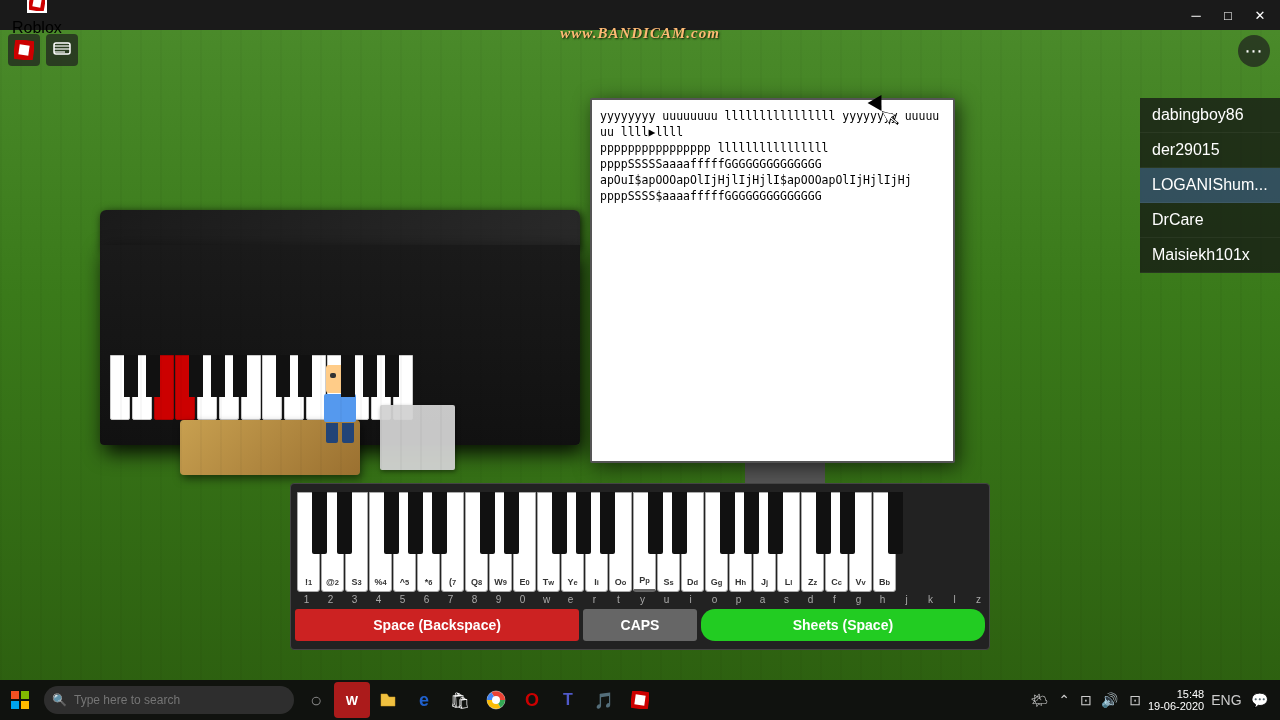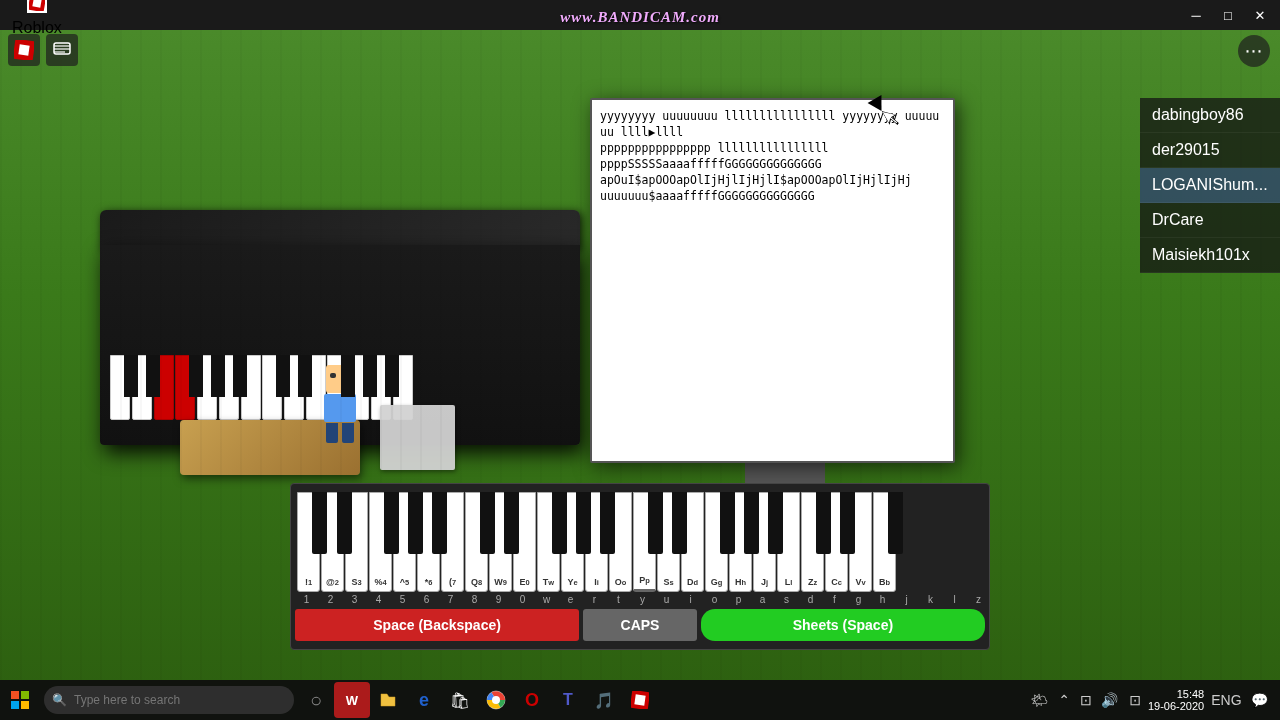--- a/index.html
+++ b/index.html
@@ -8,28 +8,28 @@
       height: 720px;
       overflow: hidden;
       font-family: 'Segoe UI', Arial, sans-serif;
       position: relative;
       background: #2d5a1b;
     }
 
     
     #bandicam-watermark {
       position: absolute;
-      top: 8px;
+      top: 24px;
       left: 50%;
       transform: translateX(-50%);
       z-index: 1000;
       font-family: Arial, sans-serif;
       font-size: 16px;
       font-weight: bold;
-      color: #f0abfc;
+      color: #fdba74;
       letter-spacing: 1px;
       text-shadow: 1px 1px 2px rgba(0,0,0,0.8);
       pointer-events: none;
     }
 
     
     #title-bar {
       position: absolute;
       top: 0;
       left: 0;
@@ -503,21 +503,21 @@
     <div style="width:80px;height:25px;background:#555;margin:0 auto;border-radius:2px;"></div>
     <div style="width:140px;height:12px;background:#444;margin:0 auto;border-radius:2px;"></div>
   </div>
 
   <div id="sheet-panel">
     <div id="sheet-text">
       <span>yyyyyyyy uuuuuuuu llllllllllllllll yyyyyyyy uuuuuuu llll▶llll</span><br>
       <span>pppppppppppppppp llllllllllllllll</span><br>
       <span>ppppSSSSSaaaafffffGGGGGGGGGGGGGG</span><br>
       <span>apOuI$apOOOapOlIjHjlIjHjlI$apOOOapOlIjHjlIjHj</span><br>
-      <span>uuuuuuu$aaaafffffGGGGGGGGGGGGGG</span>
+      <span>ppppSSSS$aaaafffffGGGGGGGGGGGGGG</span>
     </div>
   </div>
 
   <div id="cursor">
     <svg width="16" height="22" viewBox="0 0 16 22">
       <polygon points="0,0 0,16 4,12 7,20 9,19 6,11 11,11" fill="black"></polygon>
       <polygon points="0.5,1.5 0.5,14 4,10.5 7,18 8,17.5 5,10 10,10" fill="white"></polygon>
     </svg>
   </div>
 

